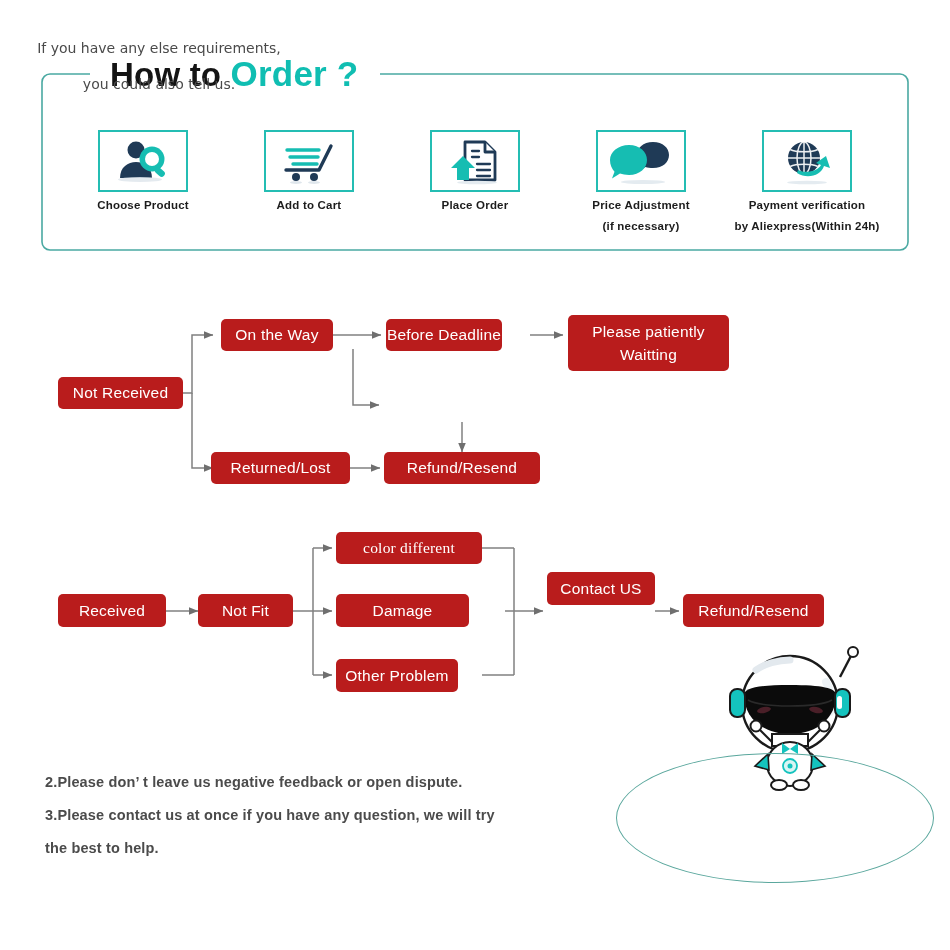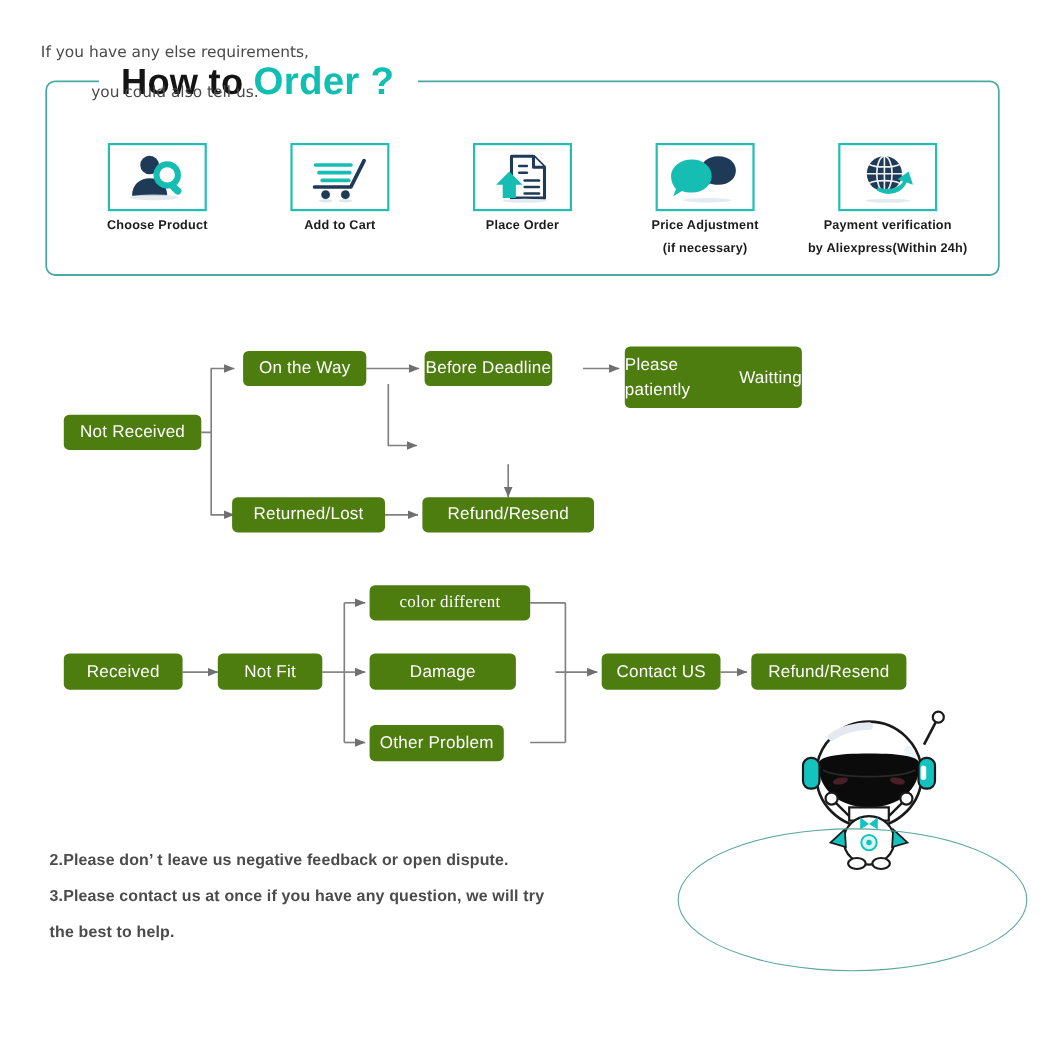--- a/index.html
+++ b/index.html
@@ -69,30 +69,30 @@
     color: #1c1c1c;
     font-weight: 600;
     line-height: 15px;
     letter-spacing: 0.2px;
     white-space: nowrap;
   }
 
   
   .flow-box {
     position: absolute;
-    background: #4d7c0f;
+    background: #b91c1c;
     color: #ffffff;
     border-radius: 5px;
     display: flex;
     align-items: center;
     justify-content: center;
     font-size: 15.5px;
     font-weight: 500;
     letter-spacing: 0.2px;
-    text-align: left;
+    text-align: right;
     box-sizing: border-box;
     line-height: 20px;
   }
   .flow-box.two-line { line-height: 23px; }
 
   
   #notes {
     position: absolute;
     left: 45px;
     top: 766px;
@@ -286,33 +286,33 @@
       <path d="M 482 675 L 514 675"></path>
       <path d="M 505 611 L 543 611" marker-end="url(#ah)"></path>
 
       <path d="M 655 611 L 679 611" marker-end="url(#ah)"></path>
     </g>
   </svg>
 
   <div class="flow-box" style="left:58px;top:377px;width:125px;height:32px;">Not Received</div>
   <div class="flow-box" style="left:221px;top:319px;width:112px;height:32px;">On the Way</div>
   <div class="flow-box" style="left:386px;top:319px;width:116px;height:32px;">Before Deadline</div>
-  <div class="flow-box two-line" style="left:568px;top:315px;width:161px;height:56px;flex-direction:row;">
+  <div class="flow-box two-line" style="left:568px;top:315px;width:161px;height:56px;flex-direction:column;">
     <span>Please patiently</span>
     <span>Waitting</span>
   </div>
   <div class="flow-box" style="left:211px;top:452px;width:139px;height:32px;">Returned/Lost</div>
   <div class="flow-box" style="left:384px;top:452px;width:156px;height:32px;">Refund/Resend</div>
 
   <div class="flow-box" style="left:58px;top:594px;width:108px;height:33px;">Received</div>
   <div class="flow-box" style="left:198px;top:594px;width:95px;height:33px;">Not Fit</div>
   <div class="flow-box" style="left:336px;top:532px;width:146px;height:32px;font-family:Liberation Serif, serif;">color different</div>
   <div class="flow-box" style="left:336px;top:594px;width:133px;height:33px;">Damage</div>
   <div class="flow-box" style="left:336px;top:659px;width:122px;height:33px;">Other Problem</div>
-  <div class="flow-box" style="left:547px;top:594px;width:108px;height:33px;">Contact US</div>
+  <div class="flow-box" style="left:547px;top:572px;width:108px;height:33px;">Contact US</div>
   <div class="flow-box" style="left:683px;top:594px;width:141px;height:33px;">Refund/Resend</div>
 
   <div id="notes">
     <div class="note">2.Please don’  t leave us negative feedback or open dispute.</div>
     <div class="note">3.Please contact us at once if you have any question, we will try</div>
     <div class="note"> the best to help.</div>
   </div>
 
   <svg id="astronaut" viewBox="0 0 180 150">
 

